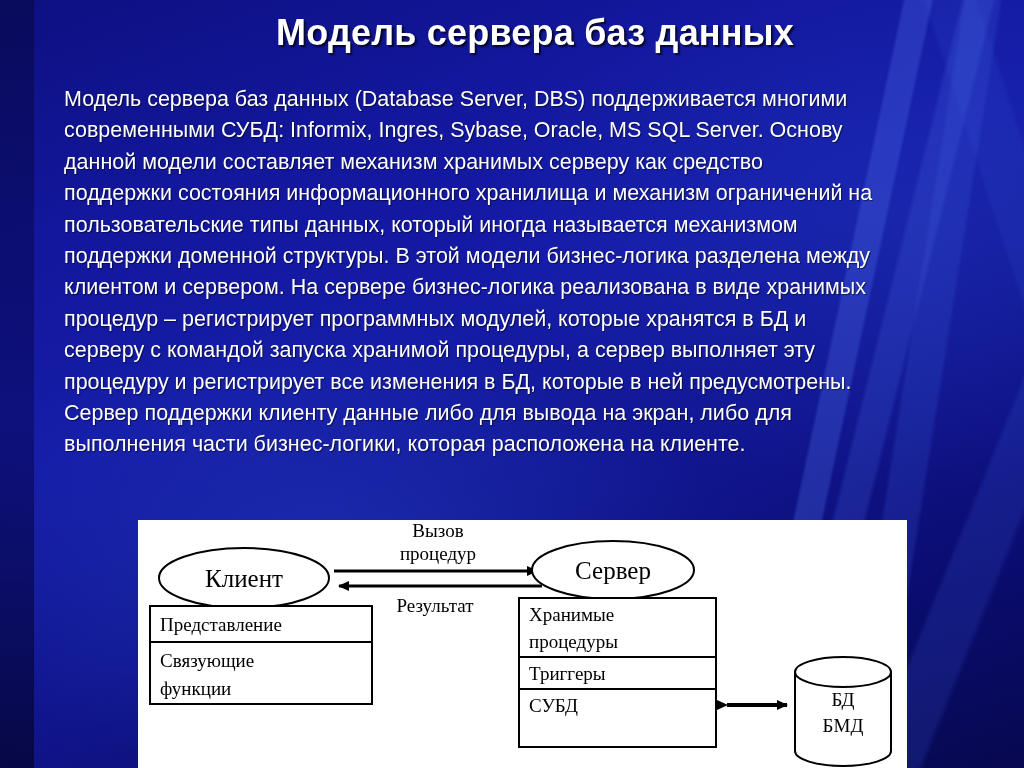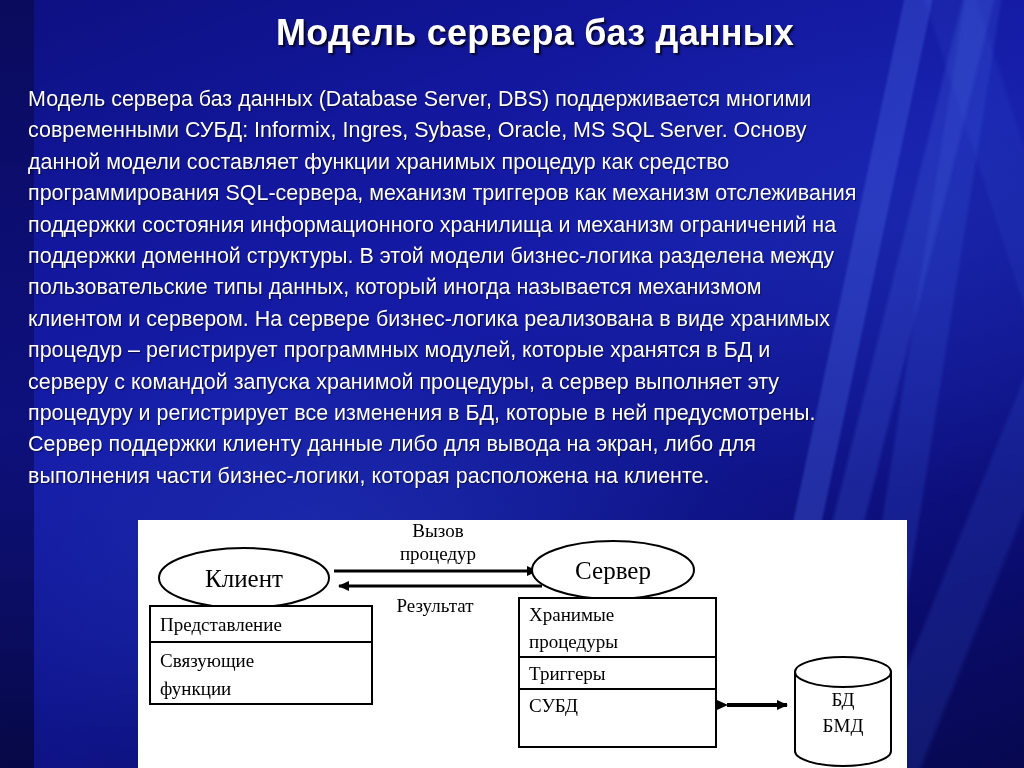--- a/index.html
+++ b/index.html
@@ -53,21 +53,21 @@
   #body {
     position: absolute;
     left: 28px;
     top: 84px;
     width: 960px;
     color: #ffffff;
     font-size: 21.5px;
     line-height: 31.4px;
     text-shadow: 1px 1px 1px rgba(0,0,0,0.55);
   }
-  #body .ln { display: block; white-space: nowrap; }
+  #body .ln { display: block; white-space: nowrap; margin-left: 36px; }
 
   
   #panel {
     position: absolute;
     left: 138px;
     top: 520px;
     width: 769px;
     height: 248px;
     background: #ffffff;
   }
@@ -83,25 +83,24 @@
 
 <div id="slide">
 
   <div id="leftband"></div>
 
   <div id="title">Модель сервера баз данных</div>
 
   <div id="body">
     <span class="ln">Модель сервера баз данных (Database Server, DBS) поддерживается многими</span>
     <span class="ln">современными СУБД: Informix, Ingres, Sybase, Oracle, MS SQL Server. Основу</span>
-    <span class="ln">данной модели составляет функции хранимых процедур как средство</span>
-    <span class="ln">программирования SQL-сервера, механизм триггеров как механизм отслеживания</span>
+    <span class="ln">данной модели составляет механизм хранимых серверу как средство</span>
     <span class="ln">поддержки состояния информационного хранилища и механизм ограничений на</span>
+    <span class="ln">пользовательские типы данных, который иногда называется механизмом</span>
     <span class="ln">поддержки доменной структуры. В этой модели бизнес-логика разделена между</span>
-    <span class="ln">пользовательские типы данных, который иногда называется механизмом</span>
     <span class="ln">клиентом и сервером. На сервере бизнес-логика реализована в виде хранимых</span>
     <span class="ln">процедур – регистрирует программных модулей, которые хранятся в БД и</span>
     <span class="ln">серверу с командой запуска хранимой процедуры, а сервер выполняет эту</span>
     <span class="ln">процедуру и регистрирует все изменения в БД, которые в ней предусмотрены.</span>
     <span class="ln">Сервер поддержки клиенту данные либо для вывода на экран, либо для</span>
     <span class="ln">выполнения части бизнес-логики, которая расположена на клиенте.</span>
   </div>
 
   <div id="panel">
     <svg width="769" height="248" viewBox="0 0 769 248" xmlns="http://www.w3.org/2000/svg">

